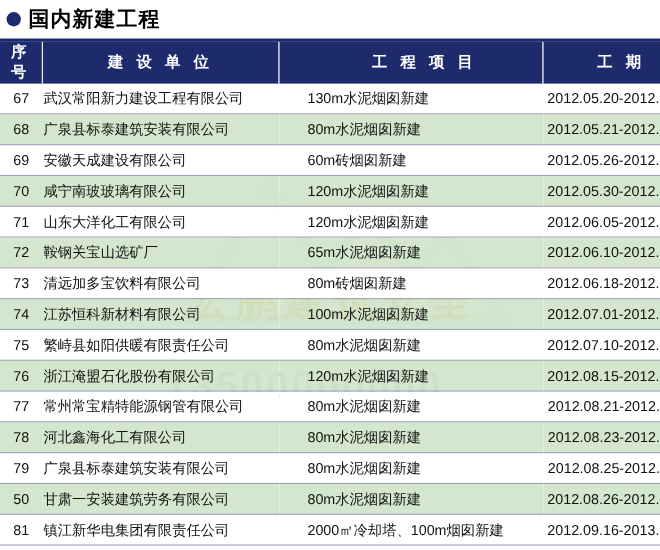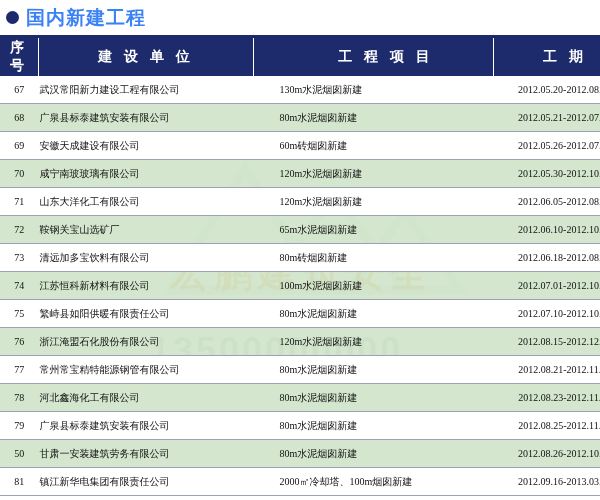--- a/index.html
+++ b/index.html
@@ -77,21 +77,21 @@
     width: 13px;
     height: 13px;
     border-radius: 50%;
     background: #1d2a6b;
     margin-right: 7px;
     flex: 0 0 auto;
   }
   .title-text {
     font-size: 19px;
     font-weight: bold;
-    color: #3b82f6;
+    color: #000000;
     letter-spacing: 1px;
   }
 
   
   table.data {
     position: relative;
     z-index: 10;
     border-collapse: collapse;
     width: 600px;
     table-layout: fixed;
@@ -105,27 +105,26 @@
     height: 26px;
     letter-spacing: 4px;
     border-right: 1px solid #ffffff;
     text-align: center;
     vertical-align: middle;
   }
   table.data thead th:last-child { border-right: none; }
 
   table.data tbody td {
     height: 25px;
-    font-size: 10px;
+    font-size: 13px;
     color: #111111;
     border-bottom: 1px solid #9aa3b8;
     vertical-align: middle;
     white-space: nowrap;
     overflow: hidden;
-    font-family: Liberation Serif, serif;
   }
   tr.even td { background: #ffffff; }
   tr.odd td  { background: rgba(205, 227, 197, 0.85); }
 
   .c-no   { width: 36px;  text-align: center; margin-top: 37px; }
   .c-unit { width: 212px; text-align: left; }
   .c-proj { width: 212px; text-align: left; padding-left: 26px; }
   .c-date { width: 140px; text-align: center; }
 </style>
 </head>

